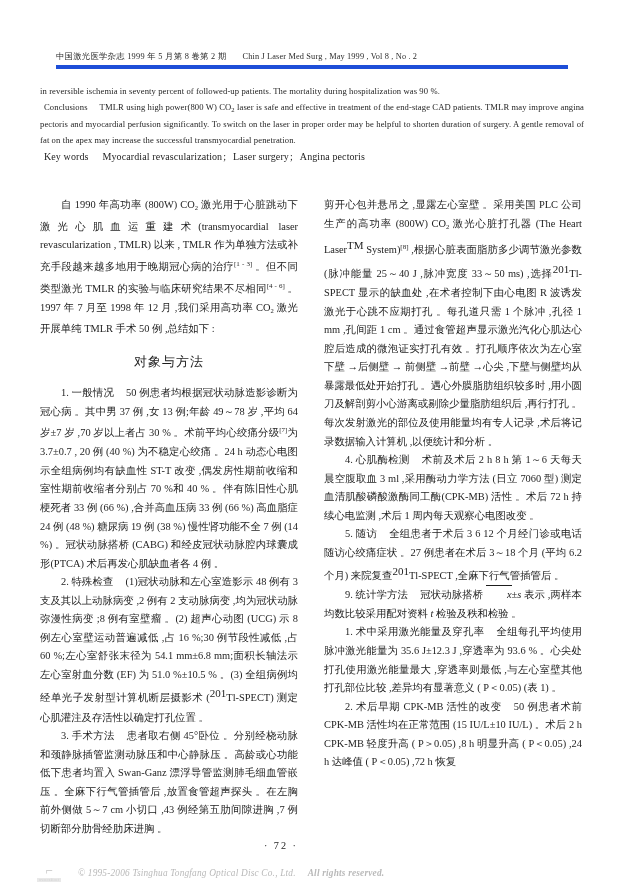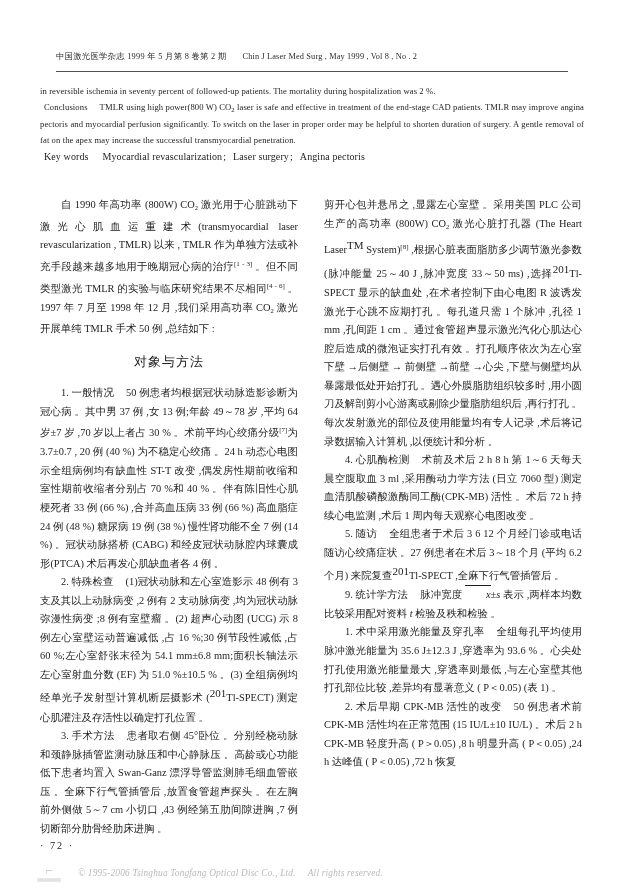--- a/index.html
+++ b/index.html
@@ -25,22 +25,22 @@
 
   
   .running-head {
     position: absolute;
     left: 56px;
     top: 50px;
     width: 512px;
     font-size: 8.3px;
     line-height: 13px;
     color: #2b2b2b;
-    border-bottom: 1px solid #1d4ed8;
-    padding-bottom: 8px;
+    border-bottom: 4px solid #1d4ed8;
+    padding-bottom: 2px;
     white-space: nowrap;
     letter-spacing: 0.15px;
   }
   .running-head .rh-cn { letter-spacing: 0.3px; }
   .running-head .rh-en { margin-left: 16px; }
 
   
   .abstract-tail {
     position: absolute;
     left: 40px;
@@ -105,21 +105,21 @@
     left: 0; right: 0; top: -1px;
     border-top: 1px solid #1d1d1d;
   }
 
   
   .folio {
     position: absolute;
     left: 40px;
     top: 840px;
     width: 258px;
-    text-align: left;
+    text-align: right;
     font-size: 10.2px;
     color: #1d1d1d;
     letter-spacing: 2px;
   }
 
   
   .footer {
     position: absolute;
     left: 0;
     top: 862px;
@@ -160,33 +160,33 @@
   .footer-text {
     position: absolute;
     left: 78px;
     top: 6px;
     font-size: 9.3px;
     font-style: italic;
     color: #b9b9b9;
     letter-spacing: 0.2px;
     white-space: nowrap;
   }
-  .footer-text .rights { margin-left: 12px; }
+  .footer-text .rights { margin-left: 12px; font-weight: bold; }
 </style>
 </head>
 <body>
 
 <div class="page">
 
   <div class="running-head">
     <span class="rh-cn">中国激光医学杂志 1999 年 5 月第 8 卷第 2 期</span><span class="rh-en">Chin J Laser Med Surg , May 1999 , Vol 8 , No . 2</span>
   </div>
 
   <div class="abstract-tail">
-    <p>in reversible ischemia in seventy percent of followed-up patients.  The mortality during hospitalization was 2 %.</p>
+    <p>in reversible ischemia in seventy percent of followed-up patients.  The mortality during hospitalization was 90 %.</p>
     <p class="indent-sm"><span class="lbl">Conclusions</span><span>TMLR using high power(800 W)  CO</span><sub>2</sub><span> laser is safe and effective in treatment of the end-stage CAD patients.  TMLR may improve angina pectoris and myocardial perfusion significantly.  To switch on the laser in proper order may be helpful to shorten duration of surgery.  A gentle removal of fat on the apex may increase the successful transmyocardial penetration.</span></p>
   </div>
 
   <div class="keywords">
     <span class="kw-head">Key words</span><span>Myocardial revascularization</span><span class="kw-sep">;</span><span>Laser surgery</span><span class="kw-sep">;</span><span>Angina pectoris</span>
   </div>
 
   <div class="col col-left">
 
     <p class="ind"><span>自 1990 年高功率 (800W) CO</span><sub>2</sub><span> 激光用于心脏跳动下激光心肌血运重建术(transmyocardial laser revascularization , TMLR) 以来 , TMLR 作为单独方法或补充手段越来越多地用于晚期冠心病的治疗</span><sup class="ref">[1 - 3]</sup><span> 。但不同类型激光 TMLR 的实验与临床研究结果不尽相同</span><sup class="ref">[4 - 6]</sup><span> 。1997 年 7 月至 1998 年 12 月 ,我们采用高功率 CO</span><sub>2</sub><span> 激光开展单纯 TMLR 手术 50 例 ,总结如下 :</span></p>
@@ -202,21 +202,21 @@
   </div>
 
   <div class="col col-right">
 
     <p><span>剪开心包并悬吊之 ,显露左心室壁 。采用美国 PLC 公司生产的高功率 (800W) CO</span><sub>2</sub><span> 激光心脏打孔器 (The Heart Laser</span><sup class="pre">TM</sup><span> System)</span><sup class="ref">[8]</sup><span> ,根据心脏表面脂肪多少调节激光参数 (脉冲能量 25～40 J ,脉冲宽度 33～50 ms) ,选择</span><sup class="pre">201</sup><span>Tl-SPECT 显示的缺血处 ,在术者控制下由心电图 R 波诱发激光于心跳不应期打孔 。每孔道只需 1 个脉冲 ,孔径 1 mm ,孔间距 1 cm 。通过食管超声显示激光汽化心肌达心腔后造成的微泡证实打孔有效 。打孔顺序依次为左心室下壁 →后侧壁 → 前侧壁 →前壁 →心尖 ,下壁与侧壁均从暴露最低处开始打孔 。遇心外膜脂肪组织较多时 ,用小圆刀及解剖剪小心游离或剔除少量脂肪组织后 ,再行打孔 。每次发射激光的部位及使用能量均有专人记录 ,术后将记录数据输入计算机 ,以便统计和分析 。</span></p>
 
     <p class="ind"><span class="lbl">4. 心肌酶检测</span><span>术前及术后 2 h 8 h 第 1～6 天每天晨空腹取血 3 ml ,采用酶动力学方法 (日立 7060 型) 测定血清肌酸磷酸激酶同工酶(CPK-MB) 活性 。术后 72 h 持续心电监测 ,术后 1 周内每天观察心电图改变 。</span></p>
 
     <p class="ind"><span class="lbl">5. 随访</span><span>全组患者于术后 3 6 12 个月经门诊或电话随访心绞痛症状 。27 例患者在术后 3～18 个月 (平均 6.2 个月) 来院复查</span><sup class="pre">201</sup><span>Tl-SPECT ,全麻下行气管插管后 。</span></p>
 
-    <p class="ind"><span class="lbl">9. 统计学方法</span><span>脉冲宽度 </span><span class="ovl">x</span><span>±</span><i class="it">s</i><span> 表示 ,两样本均数比较采用配对资料 </span><i class="it">t</i><span> 检验及秩和检验 。</span></p>
+    <p class="ind"><span class="lbl">9. 统计学方法</span><span>冠状动脉搭桥 </span><span class="ovl">x</span><span>±</span><i class="it">s</i><span> 表示 ,两样本均数比较采用配对资料 </span><i class="it">t</i><span> 检验及秩和检验 。</span></p>
 
 
     <p class="ind"><span class="lbl">1. 术中采用激光能量及穿孔率</span><span>全组每孔平均使用脉冲激光能量为 35.6 J±12.3 J ,穿透率为 93.6 % 。心尖处打孔使用激光能量最大 ,穿透率则最低 ,与左心室壁其他打孔部位比较 ,差异均有显著意义 ( P＜0.05) (表 1) 。</span></p>
 
     <p class="ind"><span class="lbl">2. 术后早期 CPK-MB 活性的改变</span><span>50 例患者术前 CPK-MB 活性均在正常范围 (15 IU/L±10 IU/L) 。术后 2 h CPK-MB 轻度升高 ( P＞0.05) ,8 h 明显升高 ( P＜0.05) ,24 h 达峰值 ( P＜0.05) ,72 h 恢复</span></p>
 
   </div>
 
   <div class="folio">· 72 ·</div>
 

